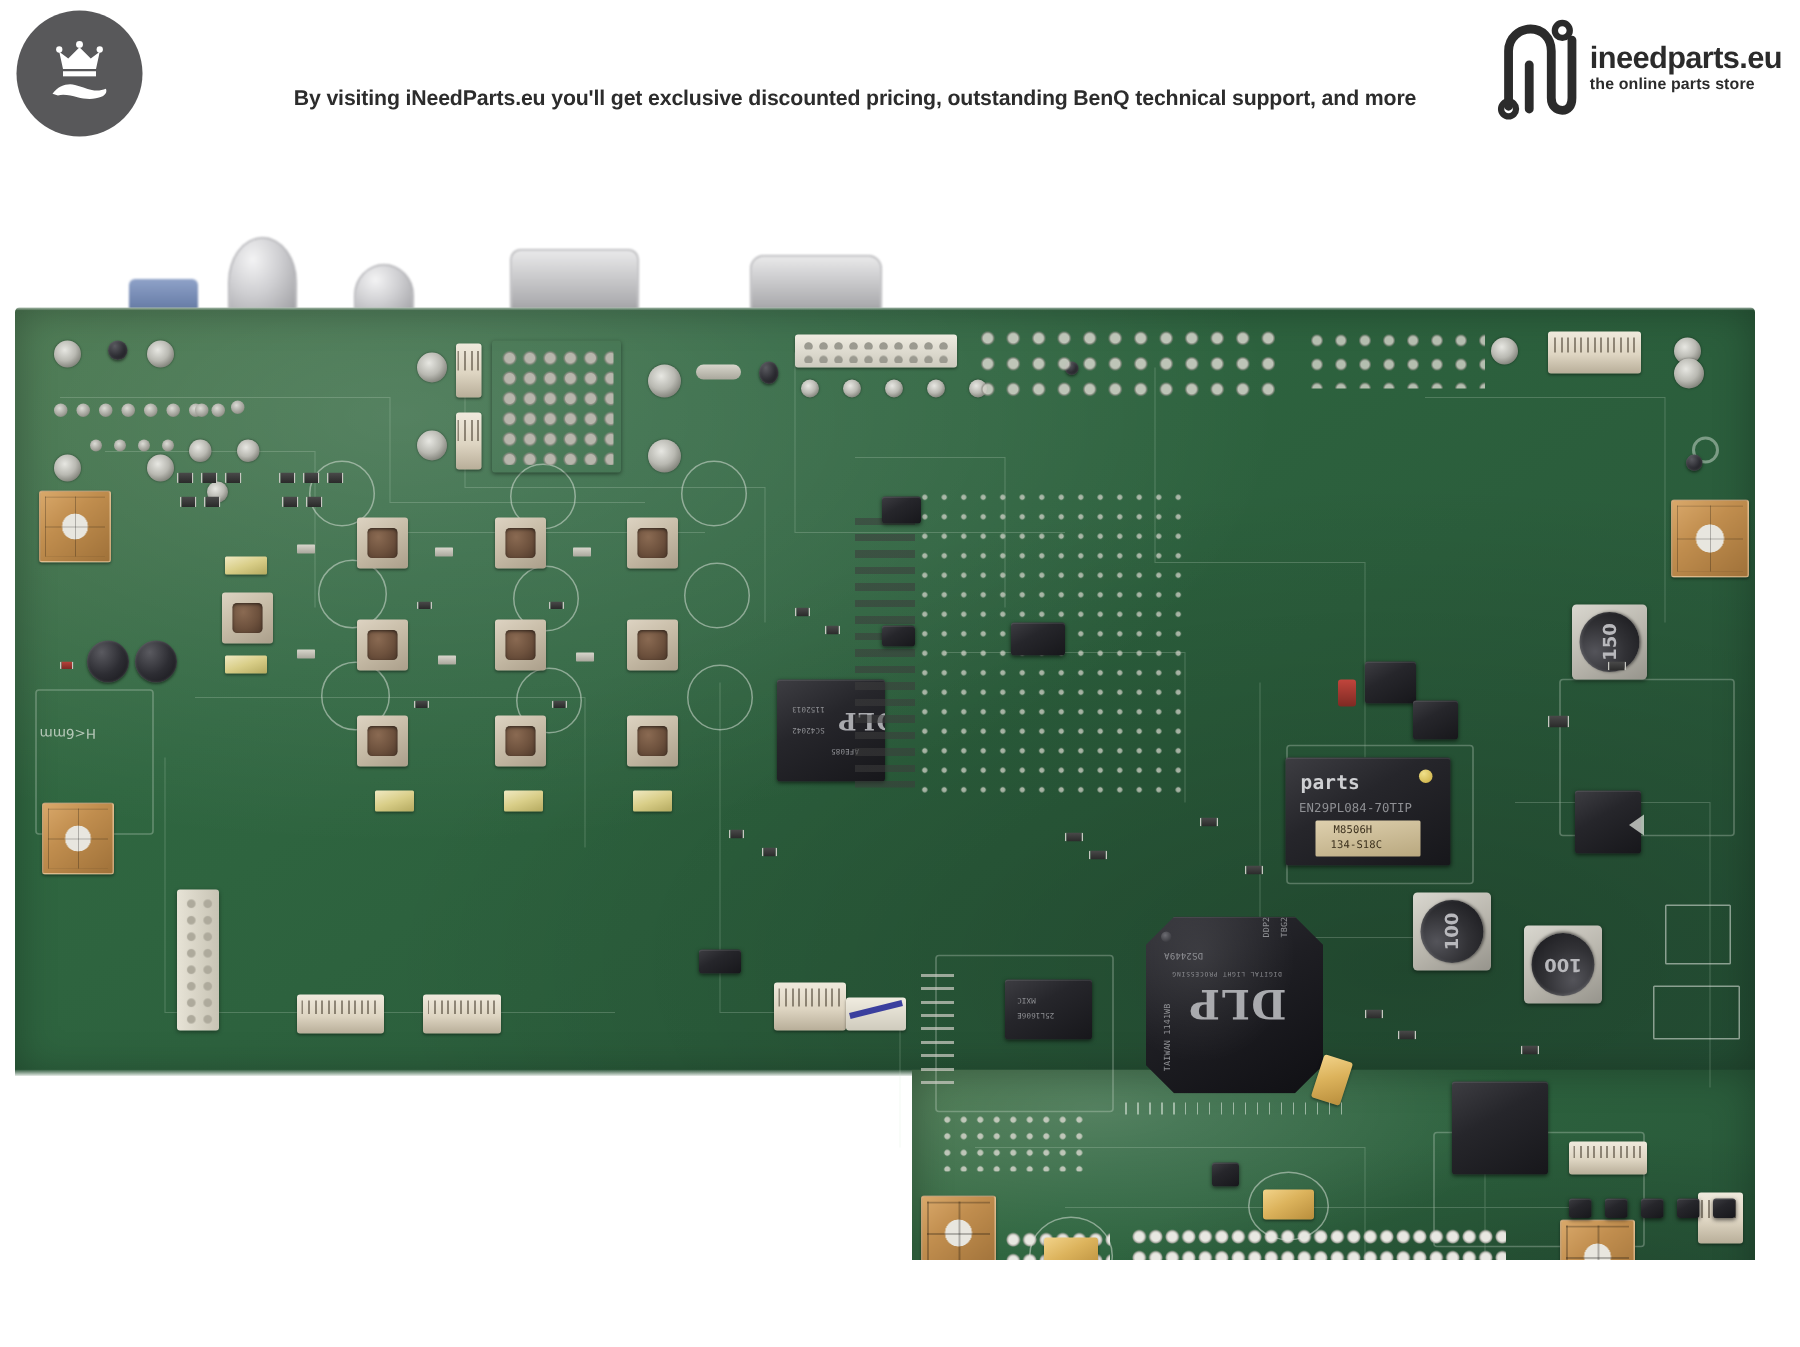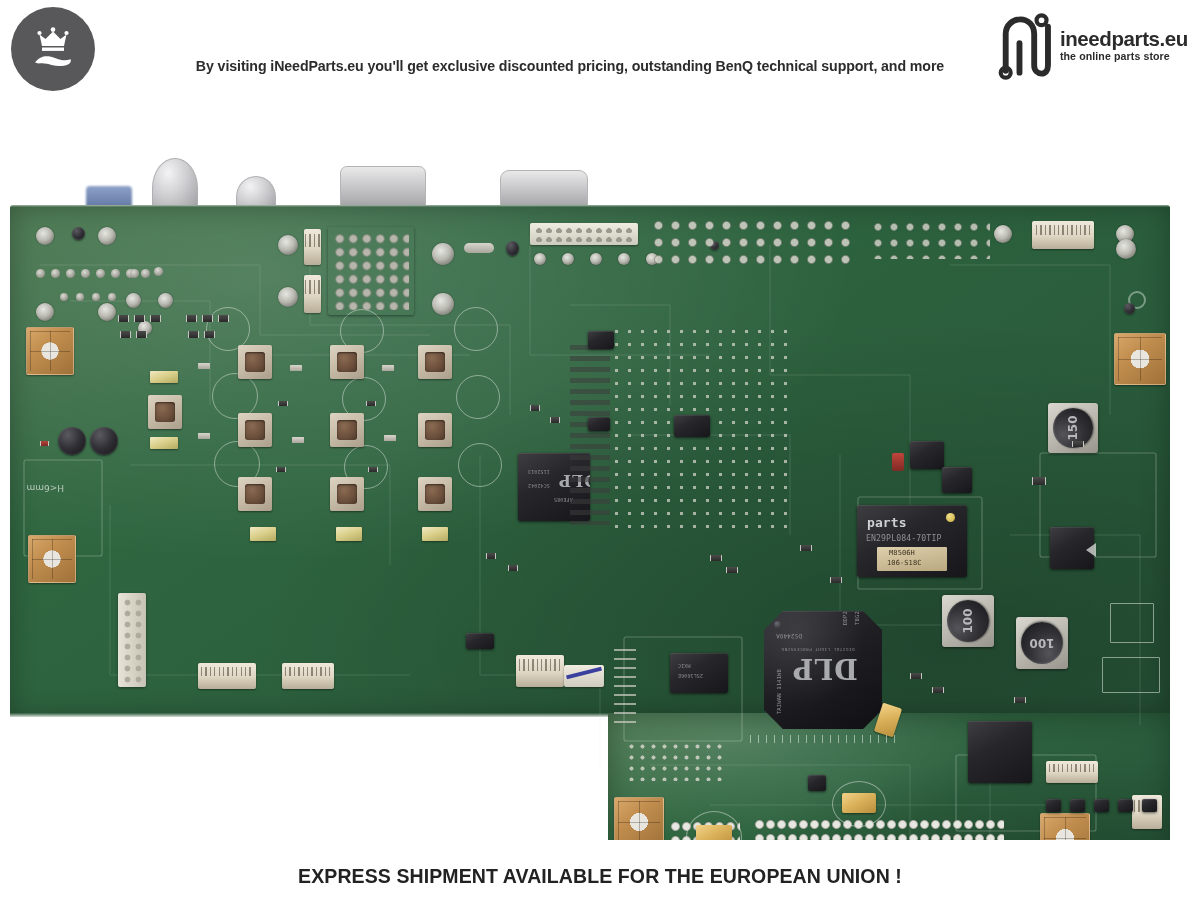--- a/index.html
+++ b/index.html
@@ -558,21 +558,21 @@
       <div class="ic" style="left:578px; top:126px; width:26px; height:18px;"></div>
 
       <div class="ic" style="left:847px; top:300px; width:110px; height:72px;">
 
         <div class="chip-print" style="left:10px; top:10px; font-size:13px; color:#cfd0d3; font-weight:700;">parts</div>
         <div class="chip-print" style="left:9px; top:28px; font-size:8.2px;">EN29PL084-70TIP</div>
         <div style="position:absolute; left:20px; top:42px; width:70px; height:24px;
                     background:linear-gradient(170deg,#ded0ae,#b9a87f);
                     border-radius:1px;">
           <div class="chip-print" style="left:12px; top:2px; font-size:7px; color:#3a2f1c;">M8506H</div>
-          <div class="chip-print" style="left:10px; top:12px; font-size:7px; color:#3a2f1c;">106-S18C</div>
+          <div class="chip-print" style="left:10px; top:12px; font-size:7px; color:#3a2f1c;">134-S18C</div>
         </div>
         <div style="position:absolute; right:12px; top:8px; width:9px; height:9px; border-radius:50%;
                     background:radial-gradient(circle at 35% 30%,#f0e08a,#c9ab3e);"></div>
       </div>
 
       <div class="bga" style="left:754px; top:406px; width:118px; height:118px;
                  clip-path: polygon(16% 0, 84% 0, 100% 16%, 100% 84%, 84% 100%, 16% 100%, 0 84%, 0 16%);">
         <div class="dlp-logo" style="left:28px; top:42px; font-size:27px; transform:rotate(180deg);">DLP</div>
         <div class="chip-print" style="left:17px; top:36px; font-size:4.1px; letter-spacing:.6px; transform:rotate(180deg);">DIGITAL LIGHT PROCESSING</div>
         <div class="chip-print" style="left:12px; top:22px; font-size:6px; transform:rotate(180deg);">DS2449A</div>
@@ -679,15 +679,14 @@
       <div class="smd" style="left:498px; top:360px; width:10px; height:6px;"></div>
 
       <div class="ringcap" style="left:1118px; top:86px; width:18px; height:18px;"></div>
       <div class="pad-hole" style="left:1106px; top:34px; width:20px; height:20px;"></div>
       <div class="cap-e" style="left:1114px; top:98px; width:11px; height:11px;"></div>
 
     </div>
 
   </div>
 
-  <div id="footer-text">EXPRESS SHIPMENT AVAILABLE FOR THE EUROPEAN UNION !</div>
 
 </div>
 
 </body></html>

